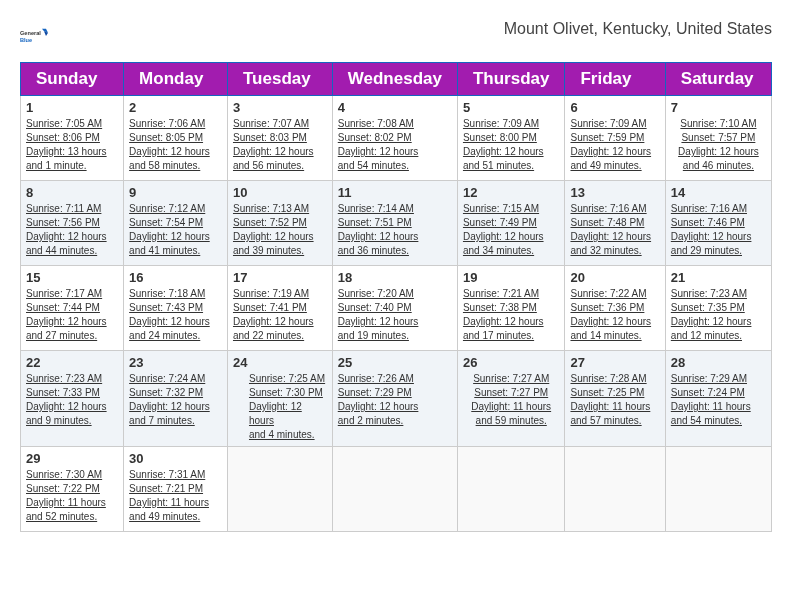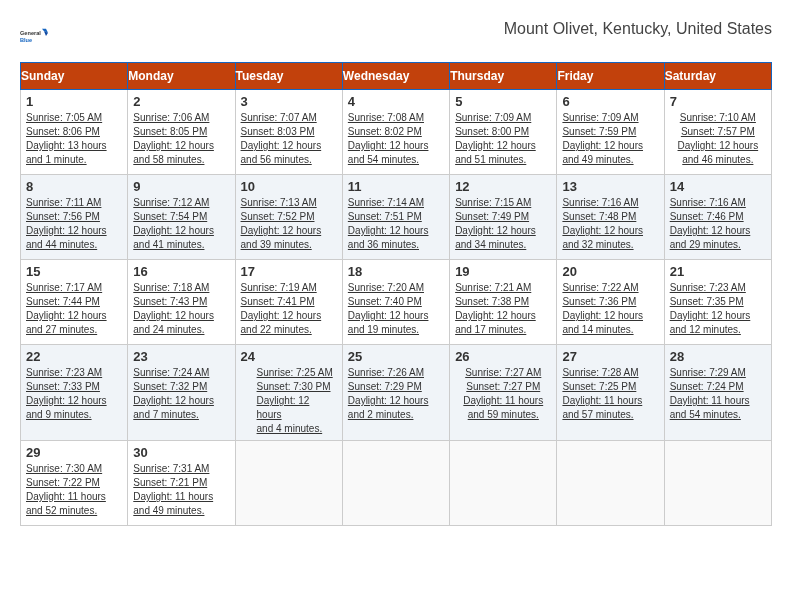--- a/index.html
+++ b/index.html
@@ -43,25 +43,25 @@
     .location {
       font-size: 16px;
       color: #444;
     }
     .calendar-table {
       width: 100%;
       border-collapse: collapse;
       font-size: 11px;
     }
     .calendar-table thead tr th {
-      background: #c2410c;
+      background: #a21caf;
       color: #fff;
-      padding: 6px 0;
+      padding: 6px 15px;
       text-align: left;
-      font-size: 12px;
+      font-size: 17px;
       font-weight: bold;
       border: 1px solid #1565c0;
     }
     .calendar-table tbody tr td {
       border: 1px solid #ccc;
       vertical-align: top;
       padding: 4px 5px;
       height: 85px;
       width: 107px;
       color: #333;

